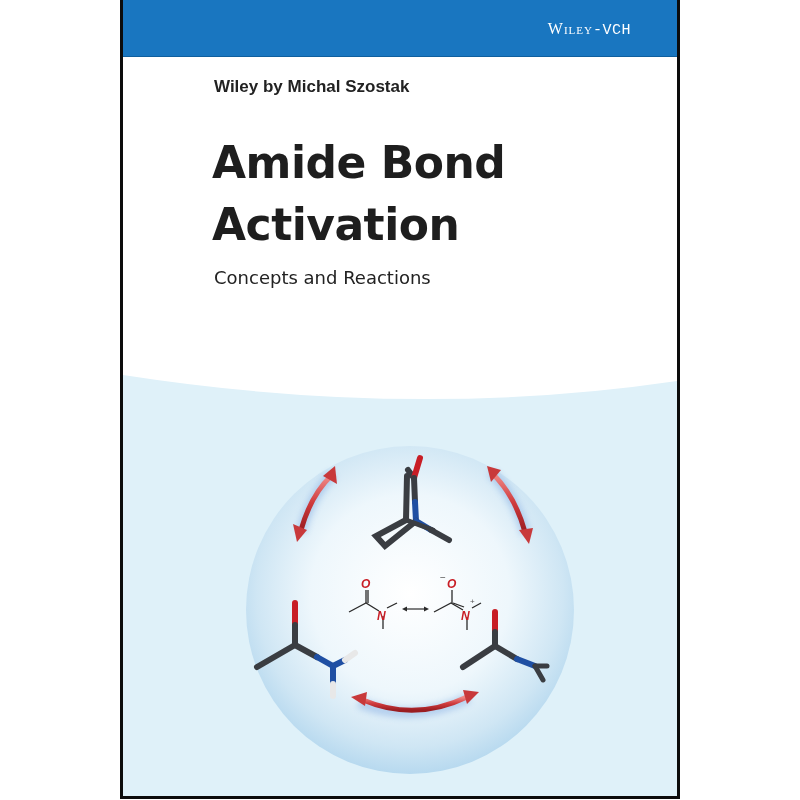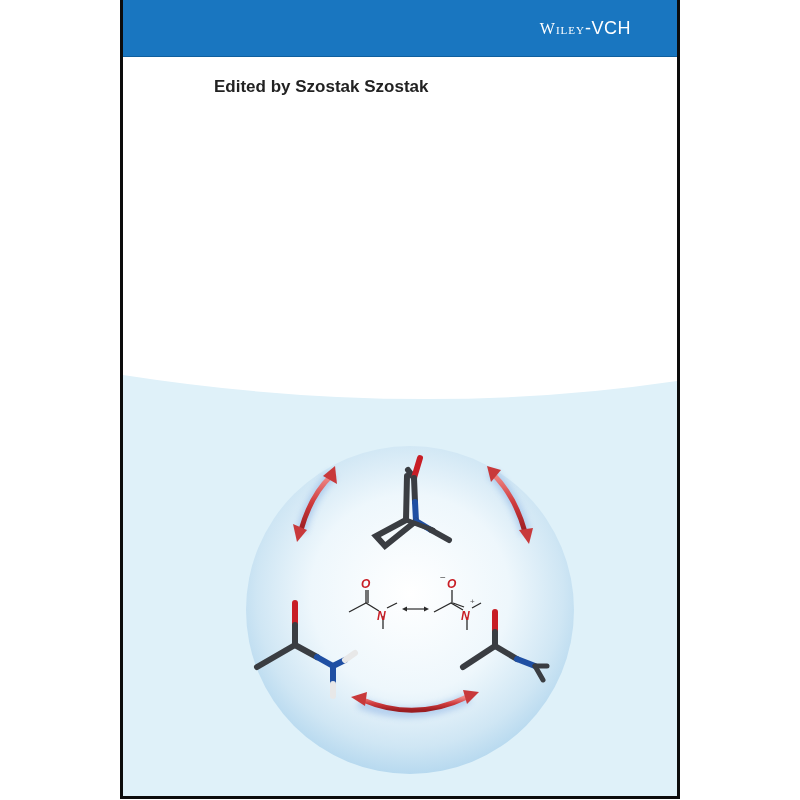--- a/index.html
+++ b/index.html
@@ -10,21 +10,21 @@
     }
     .publisher-band {
       position: absolute; left: 0; top: 0; width: 100%; height: 56px;
       background: #1976c0; border-bottom: 1px solid #0f5f9e;
     }
     .publisher-logo {
       position: absolute; right: 46px; top: 17px;
       color: #ffffff; font-family: "Liberation Serif", serif; font-size: 19px; letter-spacing: 0.5px;
     }
     .publisher-logo .wiley { font-variant: small-caps; font-size: 16px; letter-spacing: 1px; }
-    .publisher-logo .vch { font-family: Liberation Sans, sans-serif; font-size: 18px; text-align: right; }
+    .publisher-logo .vch { font-family: Liberation Mono, monospace; font-size: 15px; text-align: right; }
     .editor {
       position: absolute; left: 91px; top: 77px;
       font-family: "Liberation Sans", sans-serif; font-weight: bold; font-size: 17px; color: #222222;
     }
     .title {
       position: absolute; left: 89px; top: 132px; margin: 0;
       font-family: "DejaVu Sans", sans-serif; font-weight: bold; font-size: 44px; line-height: 62px;
       color: #1e1e1e; letter-spacing: -0.5px;
     }
     .title span { display: block; }
@@ -148,16 +148,21 @@
     <text x="338" y="620" font-family="Liberation Sans, sans-serif" font-style="italic" font-weight="bold" font-size="12" fill="#c81d25">N</text>
     <text x="347" y="604" font-family="Liberation Sans, sans-serif" font-size="8" fill="#555">+</text>
   </svg>
 
   <div class="publisher-band">
     <div class="publisher-logo">
       <span class="wiley">Wiley</span><span class="vch">-VCH</span>
     </div>
   </div>
 
-  <div class="editor">Edited by Szostak Szostak</div>
+  <div class="editor">Wiley by Michal Szostak</div>
 
+  <h1 class="title">
+    <span>Amide Bond</span>
+    <span>Activation</span>
+  </h1>
 
+  <div class="subtitle">Concepts and Reactions</div>
 </div>
 
 </body></html>

